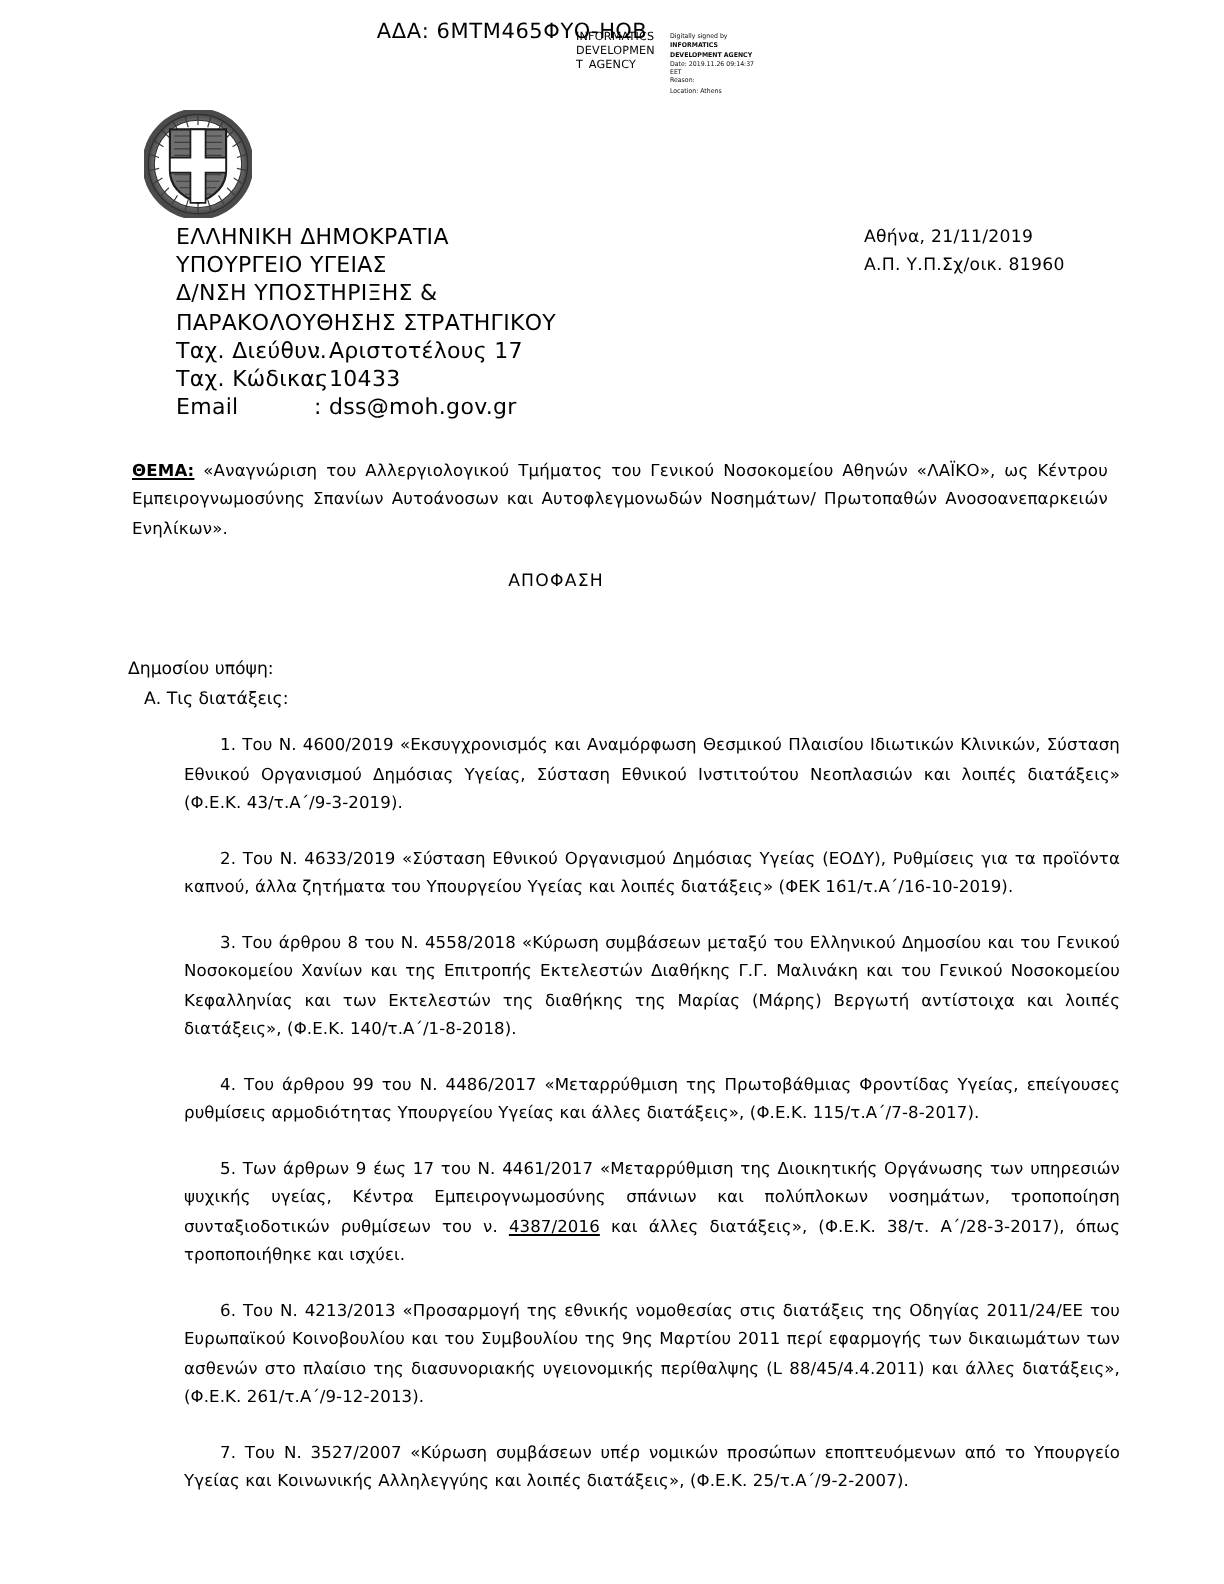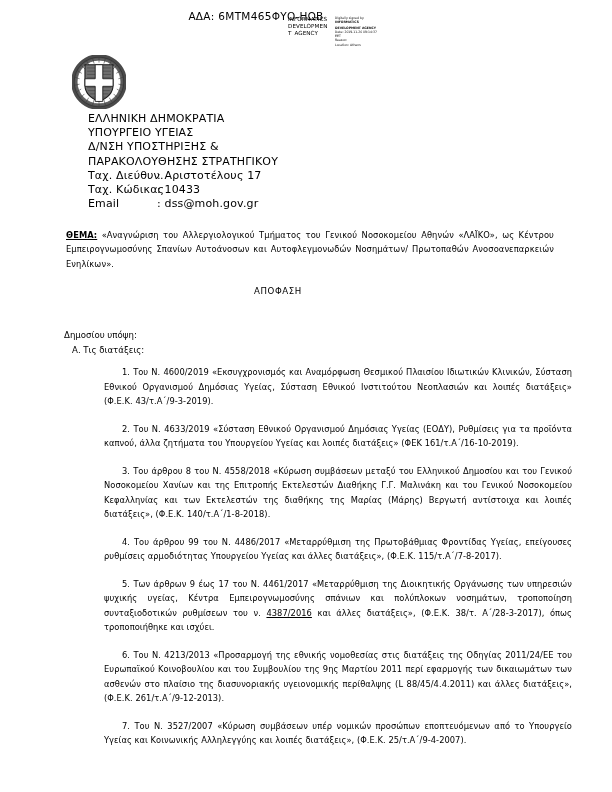--- a/index.html
+++ b/index.html
@@ -120,21 +120,21 @@
   }
   #h-apofasi { top: 286px; }
   #h-ypourgos { top: 310px; }
 
   .having { position: absolute; left: 64px; top: 330px; font-size: 8.6px; }
   .sect-a  { position: absolute; left: 72px; top: 345px; font-size: 8.6px; }
 
   
   .provisions {
     position: absolute;
-    left: 104px;
+    left: 92px;
     top: 357px;
     width: 468px;
   }
   .prov {
     font-size: 8.3px;
     line-height: 14.5px;
     text-align: justify;
     text-indent: 18px;
     margin-bottom: 13px;
     letter-spacing: 0.05px;
@@ -212,32 +212,36 @@
       <span class="sep"></span>
       <span>: 10433</span>
     </div>
     <div class="row">
       <span class="lbl">Email</span>
       <span class="sep"></span>
       <span>: dss@moh.gov.gr</span>
     </div>
   </div>
 
+  <div class="hdr-right">
+    <div>Αθήνα,  21/11/2019</div>
+    <div>Α.Π. Υ.Π.Σχ/οικ. 81960</div>
+  </div>
 
   <div class="subject">
     <span class="tag">ΘΕΜΑ:</span><span> «Αναγνώριση του Αλλεργιολογικού Τμήματος του Γενικού Νοσοκομείου Αθηνών «ΛΑΪΚΟ», ως Κέντρου Εμπειρογνωμοσύνης Σπανίων Αυτοάνοσων και Αυτοφλεγμονωδών Νοσημάτων/ Πρωτοπαθών Ανοσοανεπαρκειών Ενηλίκων».</span>
   </div>
 
   <div class="center-h" id="h-apofasi">ΑΠΟΦΑΣΗ</div>
   <div class="having">Δημοσίου υπόψη:</div>
   <div class="sect-a">Α. Τις διατάξεις:</div>
 
   <div class="provisions">
     <p class="prov">1. Του Ν. 4600/2019 «Εκσυγχρονισμός και Αναμόρφωση Θεσμικού Πλαισίου Ιδιωτικών Κλινικών, Σύσταση Εθνικού Οργανισμού Δημόσιας Υγείας, Σύσταση Εθνικού Ινστιτούτου Νεοπλασιών και λοιπές διατάξεις» (Φ.Ε.Κ. 43/τ.Α΄/9-3-2019).</p>
     <p class="prov">2. Του Ν. 4633/2019 «Σύσταση Εθνικού Οργανισμού Δημόσιας Υγείας (ΕΟΔΥ), Ρυθμίσεις για τα προϊόντα καπνού, άλλα ζητήματα του Υπουργείου Υγείας και λοιπές διατάξεις» (ΦΕΚ 161/τ.Α΄/16-10-2019).</p>
     <p class="prov">3. Του άρθρου 8 του Ν. 4558/2018 «Κύρωση συμβάσεων μεταξύ του Ελληνικού Δημοσίου και του Γενικού Νοσοκομείου Χανίων και της Επιτροπής Εκτελεστών Διαθήκης Γ.Γ. Μαλινάκη και του Γενικού Νοσοκομείου Κεφαλληνίας και των Εκτελεστών της διαθήκης της Μαρίας (Μάρης) Βεργωτή αντίστοιχα και λοιπές διατάξεις», (Φ.Ε.Κ. 140/τ.Α΄/1-8-2018).</p>
     <p class="prov">4. Του άρθρου 99 του Ν. 4486/2017 «Μεταρρύθμιση της Πρωτοβάθμιας Φροντίδας Υγείας, επείγουσες ρυθμίσεις αρμοδιότητας Υπουργείου Υγείας και άλλες διατάξεις», (Φ.Ε.Κ. 115/τ.Α΄/7-8-2017).</p>
     <p class="prov"><span>5. Των άρθρων 9 έως 17 του Ν. 4461/2017 «Μεταρρύθμιση της Διοικητικής Οργάνωσης των υπηρεσιών ψυχικής υγείας, Κέντρα Εμπειρογνωμοσύνης σπάνιων και πολύπλοκων νοσημάτων, τροποποίηση συνταξιοδοτικών ρυθμίσεων του ν. </span><u>4387/2016</u><span> και άλλες διατάξεις», (Φ.Ε.Κ. 38/τ. Α΄/28-3-2017), όπως τροποποιήθηκε και ισχύει.</span></p>
     <p class="prov">6. Του Ν. 4213/2013 «Προσαρμογή της εθνικής νομοθεσίας στις διατάξεις της Οδηγίας 2011/24/ΕΕ του Ευρωπαϊκού Κοινοβουλίου και του Συμβουλίου της 9ης Μαρτίου 2011 περί εφαρμογής των δικαιωμάτων των ασθενών στο πλαίσιο της διασυνοριακής υγειονομικής περίθαλψης (L 88/45/4.4.2011) και άλλες διατάξεις», (Φ.Ε.Κ. 261/τ.Α΄/9-12-2013).</p>
-    <p class="prov">7. Του Ν. 3527/2007 «Κύρωση συμβάσεων υπέρ νομικών προσώπων εποπτευόμενων από το Υπουργείο Υγείας και Κοινωνικής Αλληλεγγύης και λοιπές διατάξεις», (Φ.Ε.Κ. 25/τ.Α΄/9-4-2007).</p>
+    <p class="prov">7. Του Ν. 3527/2007 «Κύρωση συμβάσεων υπέρ νομικών προσώπων εποπτευόμενων από το Υπουργείο Υγείας και Κοινωνικής Αλληλεγγύης και λοιπές διατάξεις», (Φ.Ε.Κ. 25/τ.Α΄/9-2-2007).</p>
   </div>
 
 </div>
 
 </body></html>

